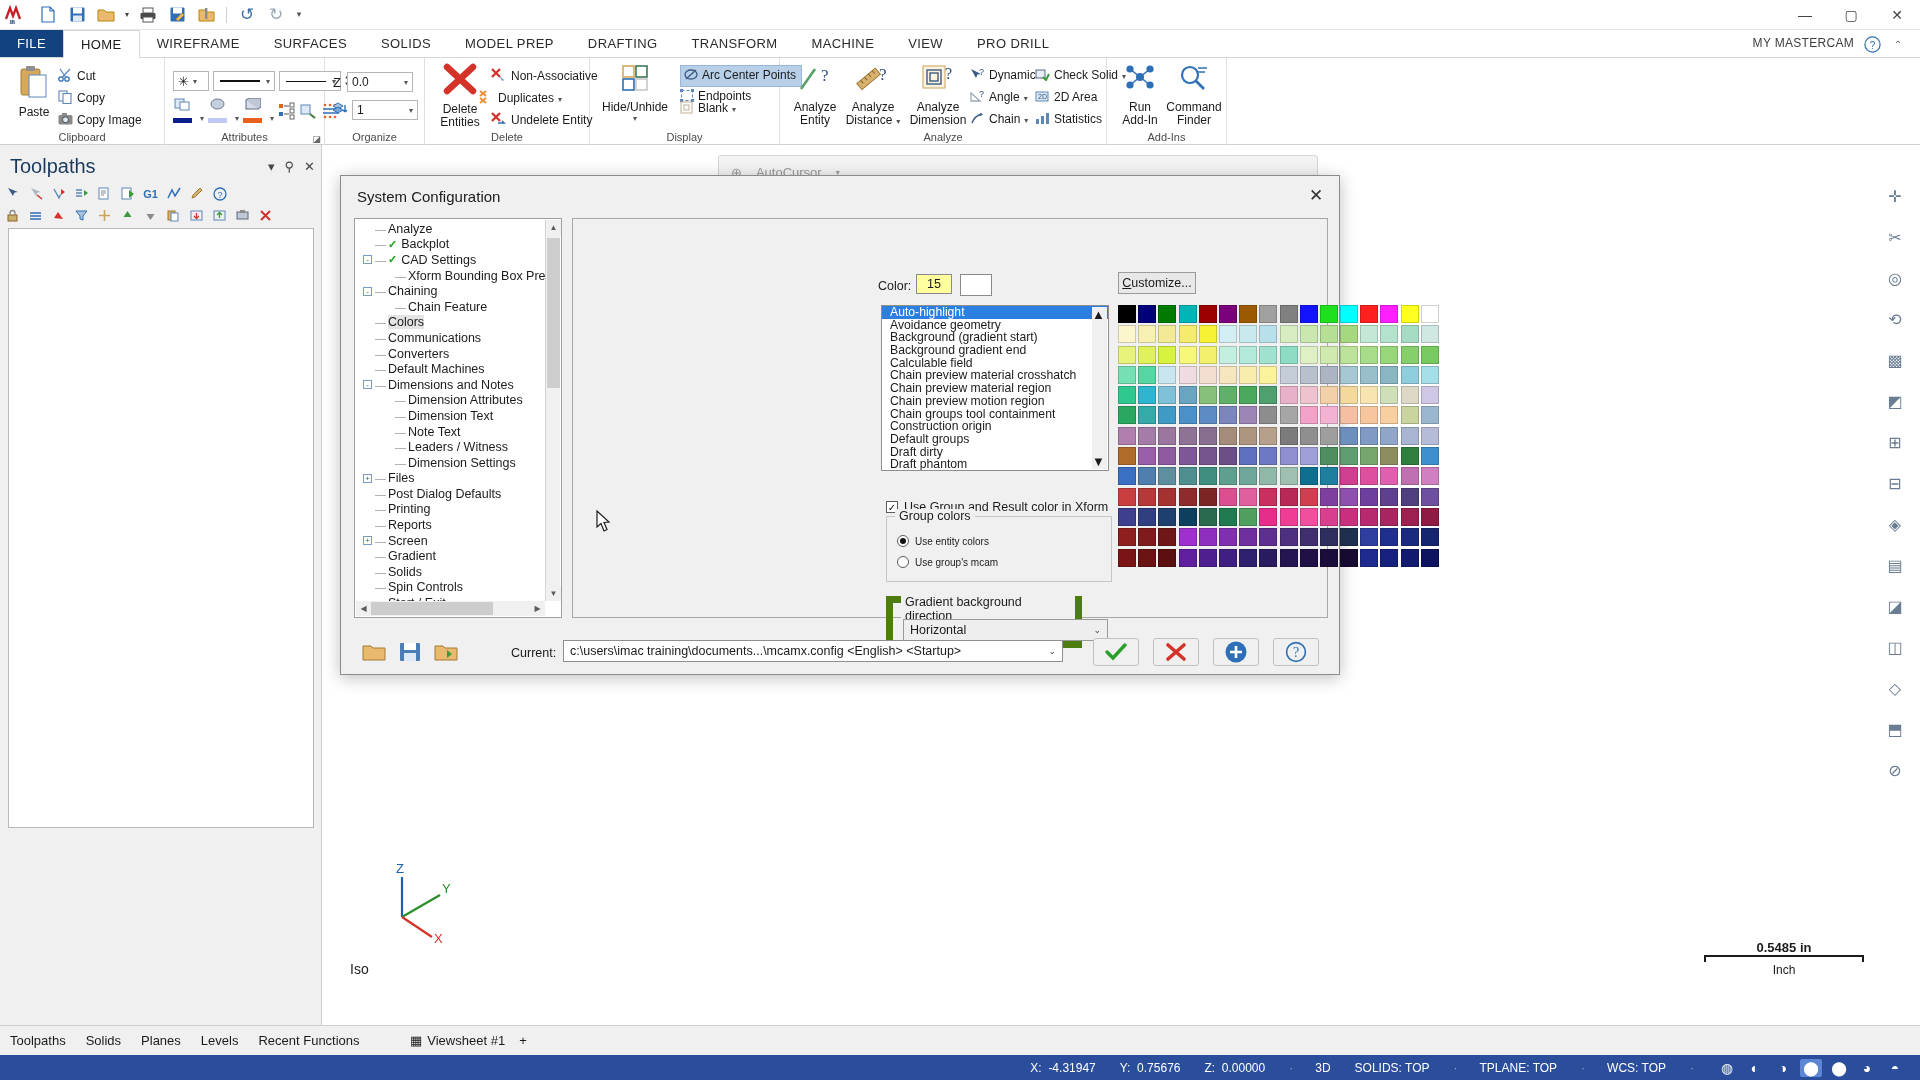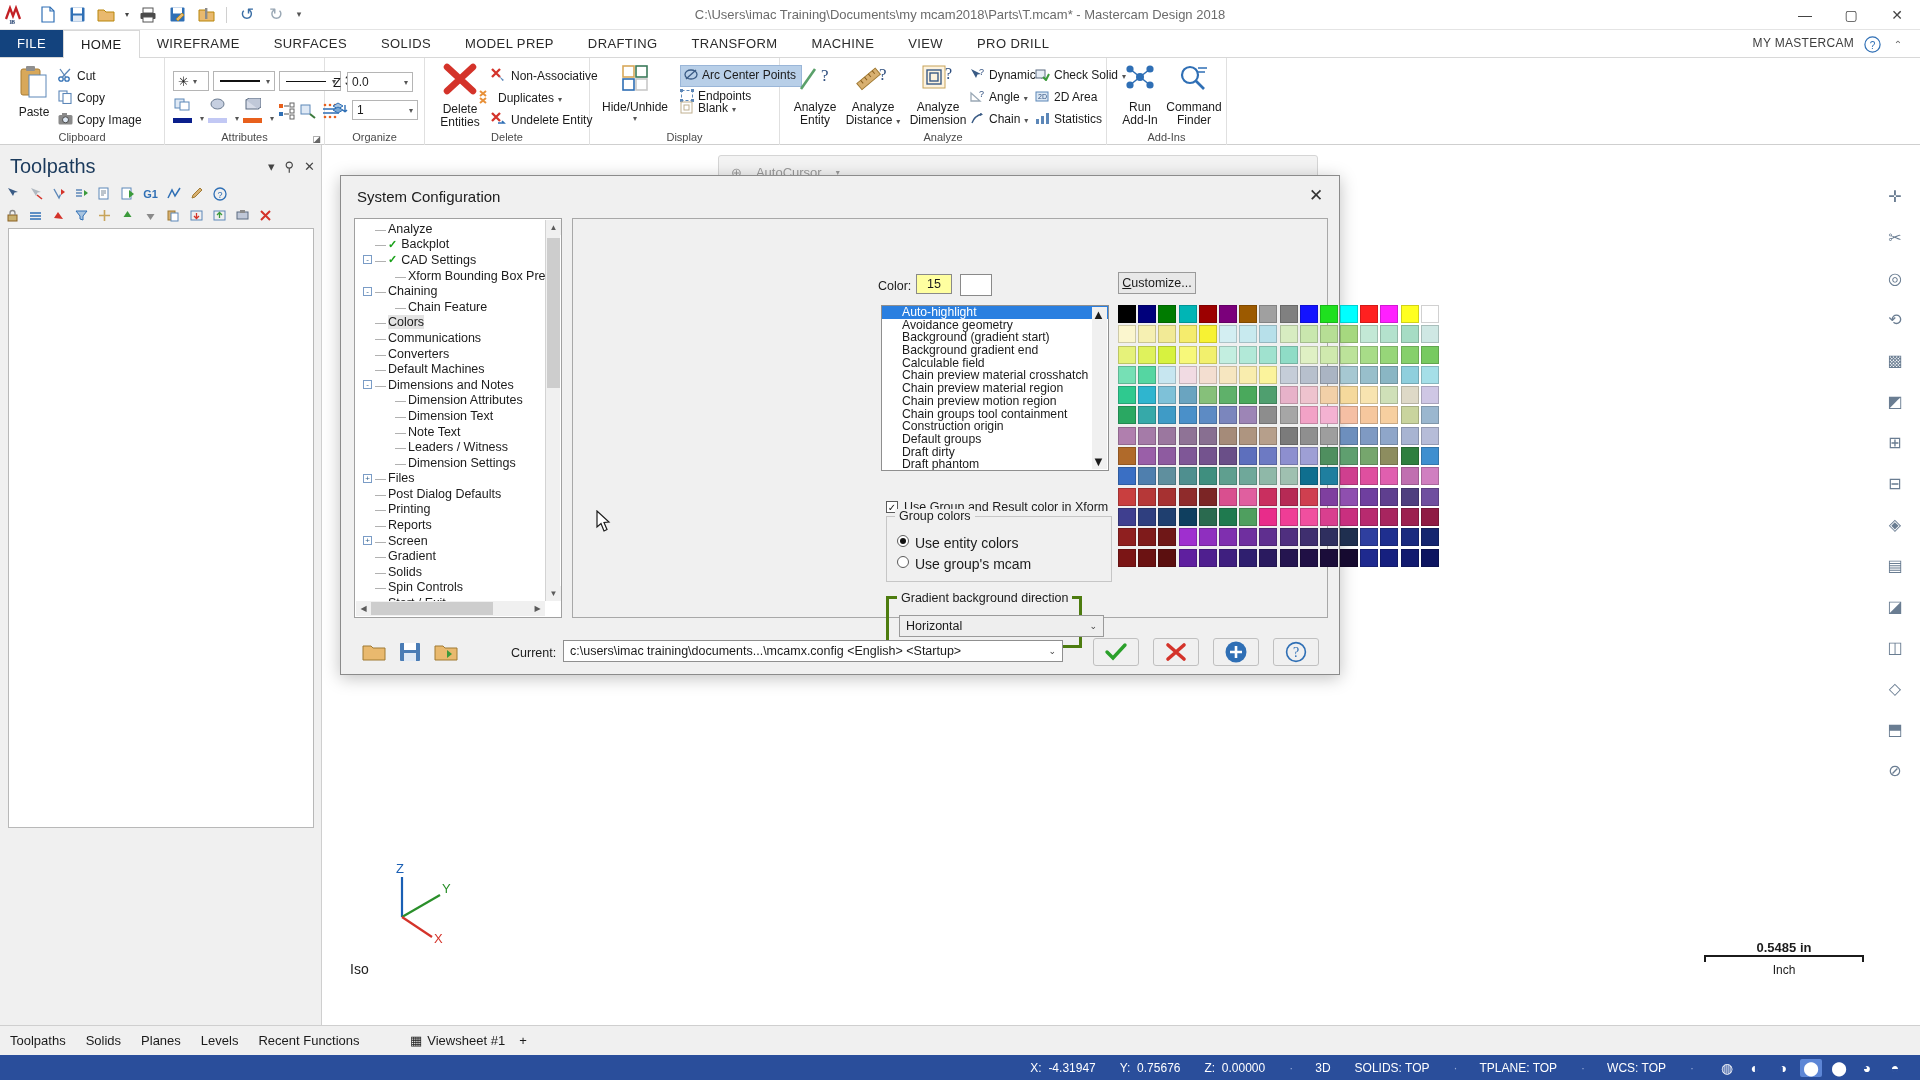--- a/index.html
+++ b/index.html
@@ -202,21 +202,21 @@
   }
   #color-swatch{
     position:absolute; left:387px; top:55px; width:32px; height:22px;
     background:#ffffff; border:1px solid #8a8a8a;
   }
   #listbox{
     position:absolute; left:308px; top:86px; width:228px; height:166px;
     background:#fff; border:1px solid #8f8f8f; overflow:hidden;
   }
   .litem{
-    height:12.7px; font-size:12.2px; padding-left:20px; line-height:12.7px; white-space:nowrap;
+    height:12.7px; font-size:12.2px; padding-left:8px; line-height:12.7px; white-space:nowrap;
   }
   .litem.sel{ background:#2a7fe0; color:#fff; }
   #list-vs{
     position:absolute; right:1px; top:1px; width:15px; bottom:1px; background:#f0f0f0;
   }
   #customize{
     position:absolute; left:545px; top:53px; width:78px; height:22px;
     background:#e8e8e8; border:1px solid #9a9a9a; font-size:12.5px;
     display:flex; align-items:center; justify-content:center;
   }
@@ -234,29 +234,29 @@
     width:12px;height:12px;border:1px solid #5a5a5a;background:#fff;margin-right:6px;
     display:flex;align-items:center;justify-content:center;font-size:10px;color:#111;flex:none;
   }
   #group-fs{
     position:absolute; left:313px; top:297px; width:226px; height:66px;
     border:1px solid #c6c6c6;
   }
   .fs-legend{
     position:absolute; left:8px; top:-8px; background:#f0f0f0; padding:0 4px; font-size:12.5px;
   }
-  .radio-row{ position:absolute; left:10px; display:flex; align-items:flex-start; font-size:14px; }
+  .radio-row{ position:absolute; left:10px; display:flex; align-items:flex-end; font-size:10px; }
   .rad{
     width:12px;height:12px;border:1px solid #5a5a5a;border-radius:50%;background:#fff;
     margin-right:6px; display:flex;align-items:center;justify-content:center; flex:none;
   }
   .rad .dot{ width:6px;height:6px;border-radius:50%;background:#111; }
   #grad-fs{
     position:absolute; left:313px; top:377px; width:196px; height:52px;
-    border:3px solid #4d7c0f;
+    border:7px solid #4d7c0f;
   }
   #grad-select{
     position:absolute; left:10px; top:16px; width:205px; height:22px;
     background:#eeeeee; border:1px solid #9a9a9a; font-size:12.5px;
     display:flex; align-items:center; padding:0 6px; justify-content:space-between;
   }
   .fbtn-icon{
     position:absolute; width:32px;height:28px; background:#f0f0f0;
     display:flex;align-items:center;justify-content:center; font-size:16px;
   }
@@ -329,21 +329,20 @@
     <div class="qat-btn">
         <span style="font-size:17px">↺</span>
       </div>
     <div class="qat-btn">
         <span style="font-size:17px;color:#9aa8b5">↻</span>
       </div>
     <div class="qat-btn" style="width:14px">
         <span style="font-size:9px;color:#555">▾</span>
       </div>
   </div>
-  <div id="doctitle">C:\Users\imac Training\Documents\my mcam2018\Parts\T.mcam* - Mastercam Design 2018</div>
   <div id="winbtns">
     <div class="winbtn">—</div>
     <div class="winbtn">▢</div>
     <div class="winbtn close">✕</div>
   </div>
 </div>
 
 <div id="ribbontabs">
   <div class="rtab file">FILE</div>
   <div class="rtab active">HOME</div>

